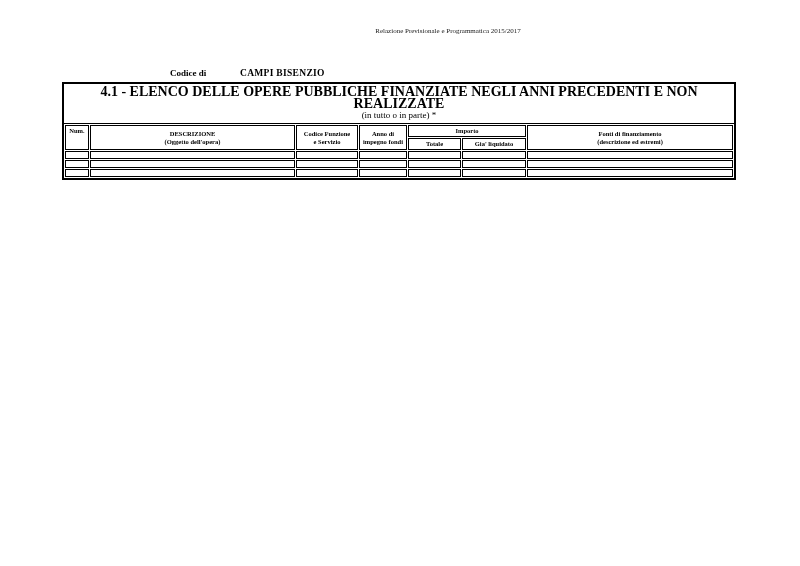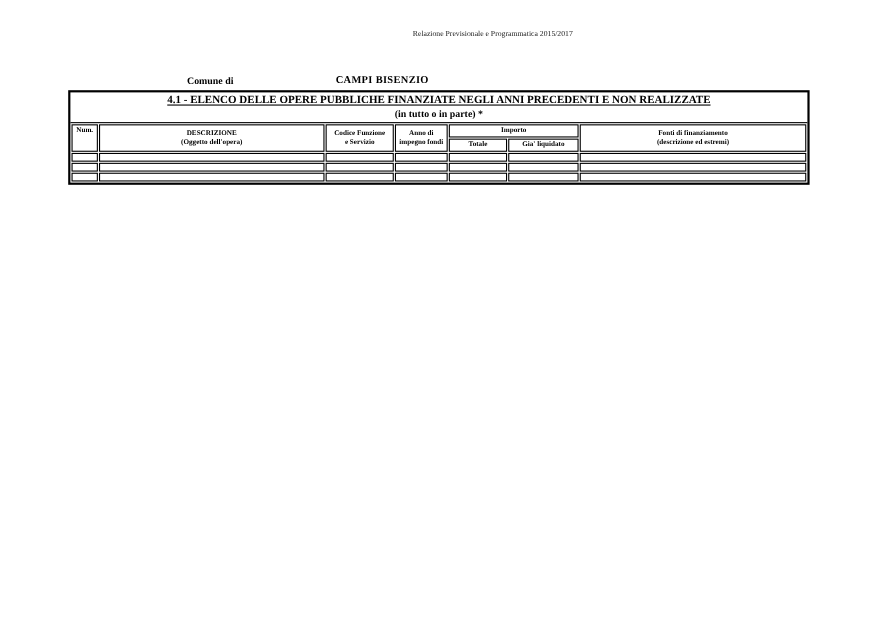--- a/index.html
+++ b/index.html
@@ -42,21 +42,21 @@
     left: 170px;
     top: 0;
     font-weight: bold;
     font-size: 9px;
   }
   .comune-value {
     position: absolute;
     left: 240px;
     top: 0;
     width: 215px;
-    text-align: center;
+    text-align: left;
     font-weight: bold;
     font-size: 9.5px;
     letter-spacing: 0.3px;
   }
 
   
   .main-table {
     position: absolute;
     left: 62px;
     top: 82px;
@@ -65,26 +65,25 @@
     background: #ffffff;
     box-sizing: border-box;
   }
   .title-box {
     border-bottom: 1px solid #000000;
     text-align: center;
     padding: 2px 0 2px 0;
   }
   .title-line1 {
     font-weight: bold;
-    font-size: 10px;
+    font-size: 14px;
     line-height: 12px;
-    text-decoration: underline;
   }
   .title-line2 {
-    font-weight: bold;
+    font-weight: normal;
     font-size: 9px;
     line-height: 11px;
   }
 
   table.grid {
     width: 100%;
     border-collapse: separate;
     border-spacing: 1px;
     table-layout: fixed;
   }
@@ -110,21 +109,21 @@
   .hdr-sub { display: block; }
 </style>
 </head>
 <body>
 
 <div class="doc-header">
   <div>Relazione Previsionale e Programmatica 2015/2017</div>
 </div>
 
 <div class="comune-row">
-  <span class="comune-label">Comune di</span>
+  <span class="comune-label">Codice di</span>
   <span class="comune-value">CAMPI BISENZIO</span>
 </div>
 
 <div class="main-table">
   <div class="title-box">
     <div class="title-line1">4.1 - ELENCO DELLE OPERE PUBBLICHE FINANZIATE NEGLI ANNI PRECEDENTI E NON REALIZZATE</div>
     <div class="title-line2">(in tutto o in parte) *</div>
   </div>
   <table class="grid">
     <colgroup>

